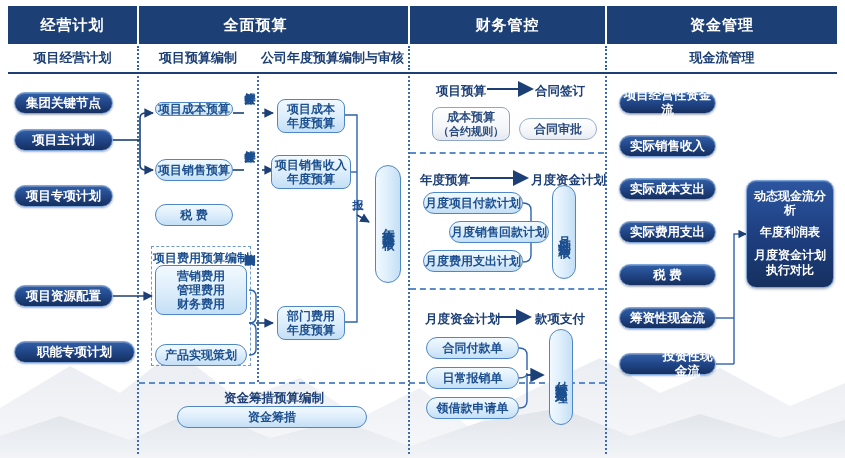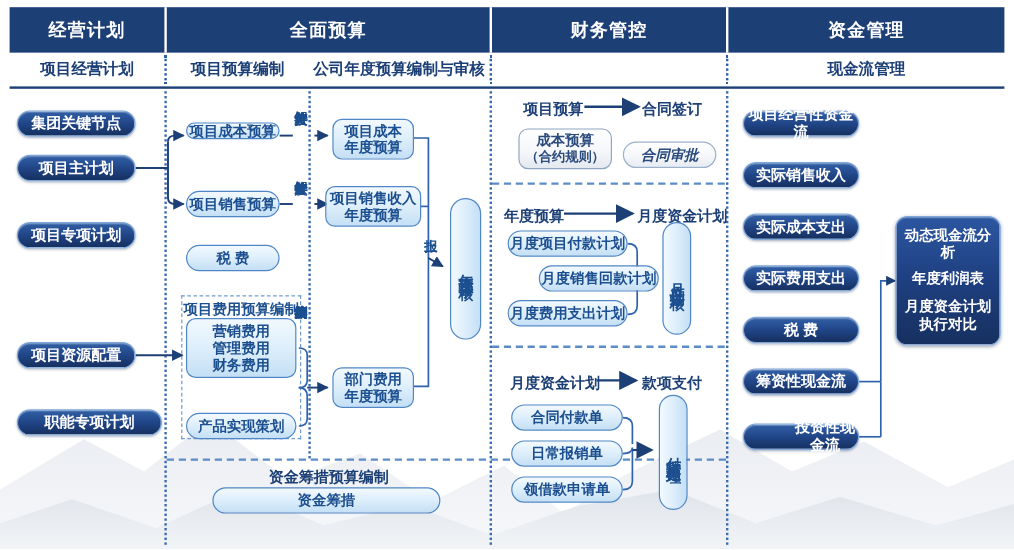--- a/index.html
+++ b/index.html
@@ -112,21 +112,21 @@
           <stop offset="100%" stop-color="#f2f4f7"></stop>
       </linearGradient>
     </defs>
     <path d="M0,170 L0,120 L70,78 L120,105 L175,62 L240,112 L300,90 L360,130 L420,100 L470,140 L520,108 L600,70 L660,105 L720,80 L790,118 L845,95 L845,170 Z" fill="url(#mg1)"></path>
     <path d="M0,170 L0,148 L60,128 L130,152 L200,120 L270,150 L340,132 L410,158 L480,134 L560,120 L630,148 L700,126 L780,150 L845,132 L845,170 Z" fill="url(#mg2)"></path>
   </svg>
 
   <div class="hdr">
     <div class="hdr-cell" style="left:0;width:129px;">经营计划</div>
     <div class="hdr-sep" style="left:129px;"></div>
-    <div class="hdr-cell" style="left:131px;width:269px;">全面预算</div>
+    <div class="hdr-cell" style="left:113px;width:269px;">全面预算</div>
     <div class="hdr-sep" style="left:400px;"></div>
     <div class="hdr-cell" style="left:402px;width:195px;">财务管控</div>
     <div class="hdr-sep" style="left:597px;"></div>
     <div class="hdr-cell" style="left:599px;width:230px;">资金管理</div>
   </div>
 
   <div class="sub">
     <div class="sub-cell" style="left:0;width:129px;">项目经营计划</div>
     <div class="sub-sep" style="left:129px;"></div>
     <div class="sub-cell" style="left:131px;width:118px;">项目预算编制</div>
@@ -248,21 +248,21 @@
   </div>
   <div class="vtext" style="left:352px;top:190px;">上报</div>
   <div class="node vpill" style="left:375px;top:165px;width:26px;height:118px;">年度预算审核</div>
 
   <div class="cap-dark" style="left:436px;top:83px;">项目预算</div>
   <div class="cap-dark" style="left:535px;top:83px;">合同签订</div>
   <div class="node greyrect" style="left:432px;top:107px;width:78px;height:34px;flex-direction:column;">
     <div>成本预算</div>
     <div style="font-size:11px;">（合约规则）</div>
   </div>
-  <div class="node greypill" style="left:519px;top:118px;width:78px;height:22px;font-style:italic;">合同审批</div>
+  <div class="node greypill" style="left:519px;top:118px;width:78px;height:22px;">合同审批</div>
 
   <div class="cap-dark" style="left:420px;top:172px;">年度预算</div>
   <div class="cap-dark" style="left:531px;top:172px;">月度资金计划</div>
   <div class="node lite" style="left:423px;top:192px;width:100px;height:22px;">月度项目付款计划</div>
   <div class="node lite" style="left:401px;top:221px;width:100px;height:22px;margin-left:48px;">月度销售回款计划</div>
   <div class="node lite" style="left:423px;top:250px;width:100px;height:22px;">月度费用支出计划</div>
   <div class="node vpill" style="left:552px;top:185px;width:24px;height:94px;">月度计划审核</div>
 
   <div class="cap-dark" style="left:425px;top:311px;">月度资金计划</div>
   <div class="cap-dark" style="left:535px;top:311px;">款项支付</div>

